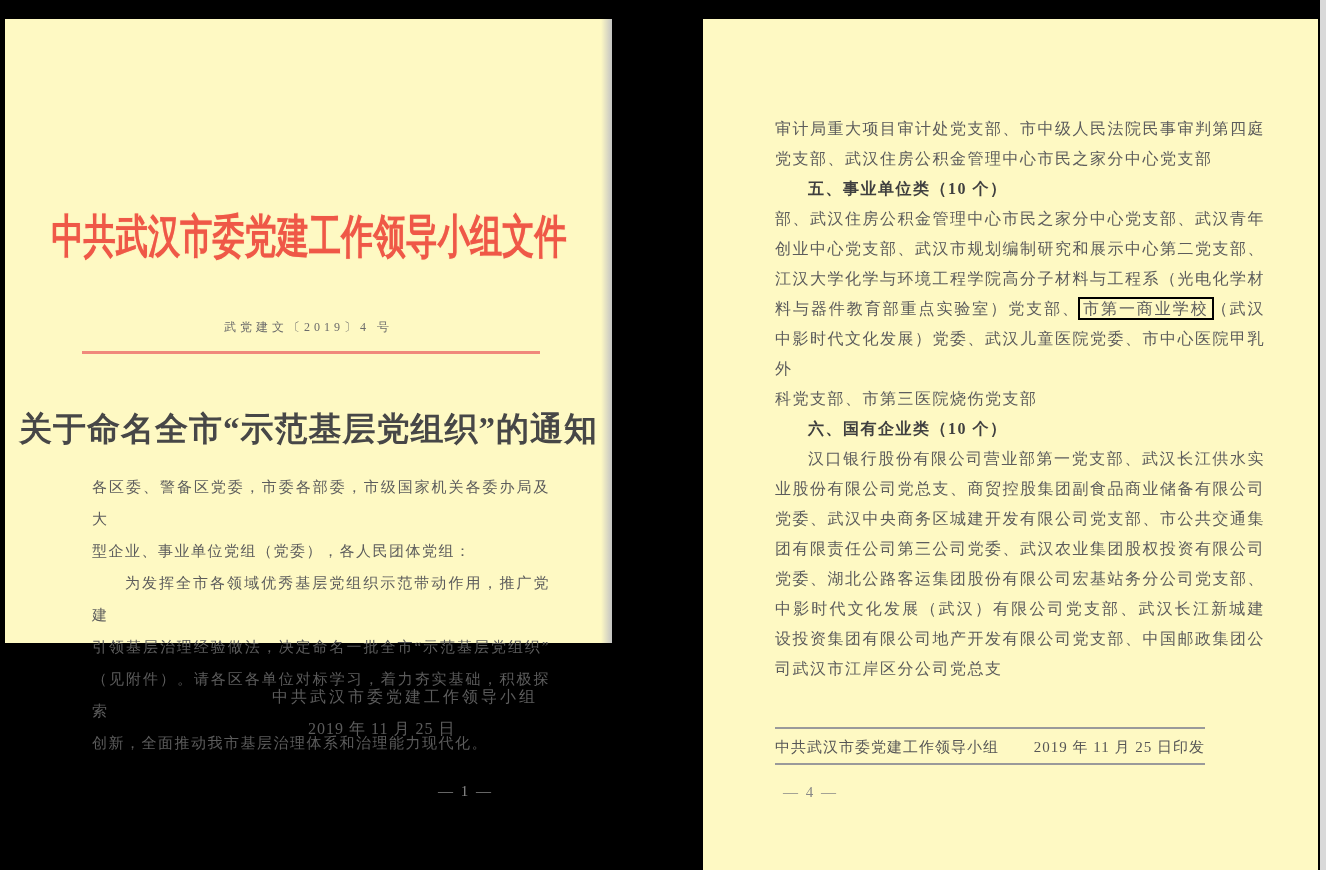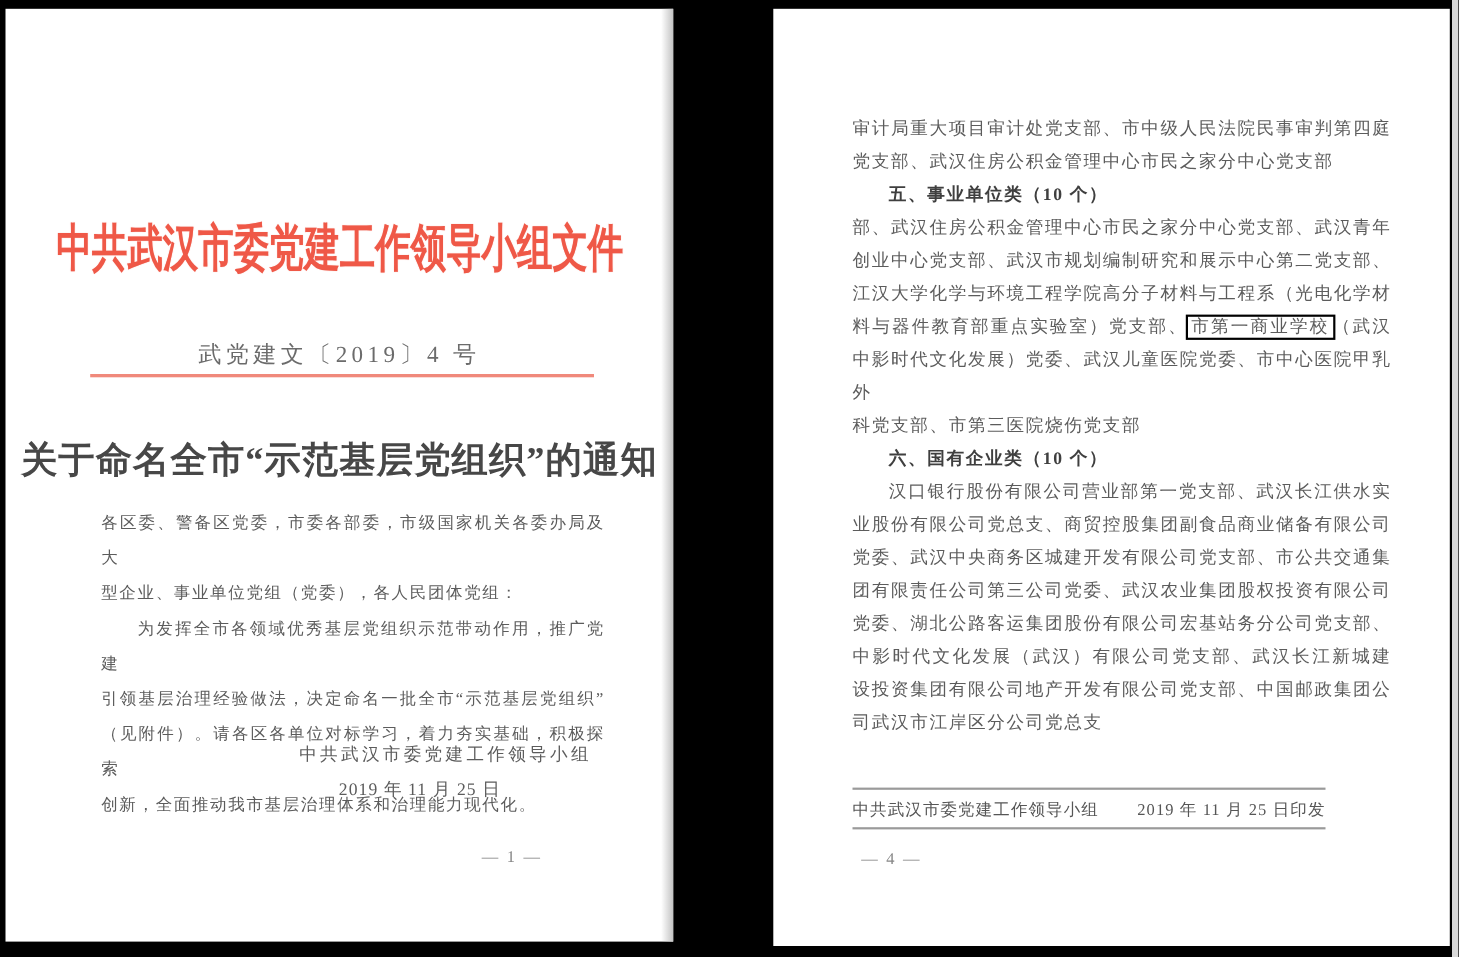--- a/index.html
+++ b/index.html
@@ -1,42 +1,42 @@
 <!DOCTYPE html>
 <html><head>
 <meta charset="utf-8">
 <style>
   html,body{margin:0;padding:0;}
   body{
     width:1326px;height:870px;position:relative;background:#000;
     font-family:"Liberation Serif","DejaVu Serif",serif;
     overflow:hidden;
   }
-  .page{position:absolute;background:#ffffff;}
-  #left-page{left:5px;top:8px;width:607px;height:848px;}
+  .page{position:absolute;background:#fef9c3;margin-top:11px;}
+  #left-page{left:5px;top:8px;width:607px;height:624px;}
   #right-page{left:703px;top:8px;width:615px;height:852px;}
   .edge-shadow{
     position:absolute;right:0;top:0;width:11px;height:100%;
     background:linear-gradient(to right,rgba(255,255,255,0),#c3c3c3);
   }
   .scan-strip{position:absolute;right:0;top:0;width:6px;height:870px;background:#d9d9d9;}
 
   
   .org-header{
     position:absolute;left:0;top:188px;width:100%;height:60px;
     display:flex;justify-content:center;align-items:center;
   }
   .org-header span{
     font-size:46px;font-weight:bold;color:#ef5847;white-space:nowrap;
     transform:scaleX(0.70);transform-origin:center;
     text-shadow:0 0 1px rgba(239,88,71,.55);
   }
   .doc-number{
     position:absolute;left:0;top:300px;width:100%;text-align:center;
-    font-size:21px;color:#6b6b6b;letter-spacing:4px;
+    font-size:12px;color:#6b6b6b;letter-spacing:4px;
   }
   .red-rule{position:absolute;left:77px;top:332px;width:458px;height:3px;background:#f0897b;}
   .doc-title{
     position:absolute;left:0;top:388px;width:100%;text-align:center;
     font-size:33px;font-weight:bold;color:#474747;letter-spacing:1px;
   }
   .lp-body{position:absolute;left:87px;top:452px;width:458px;}
   .lp-line{
     font-size:15px;line-height:32px;color:#5c5c5c;letter-spacing:1.5px;
     text-align:justify;

